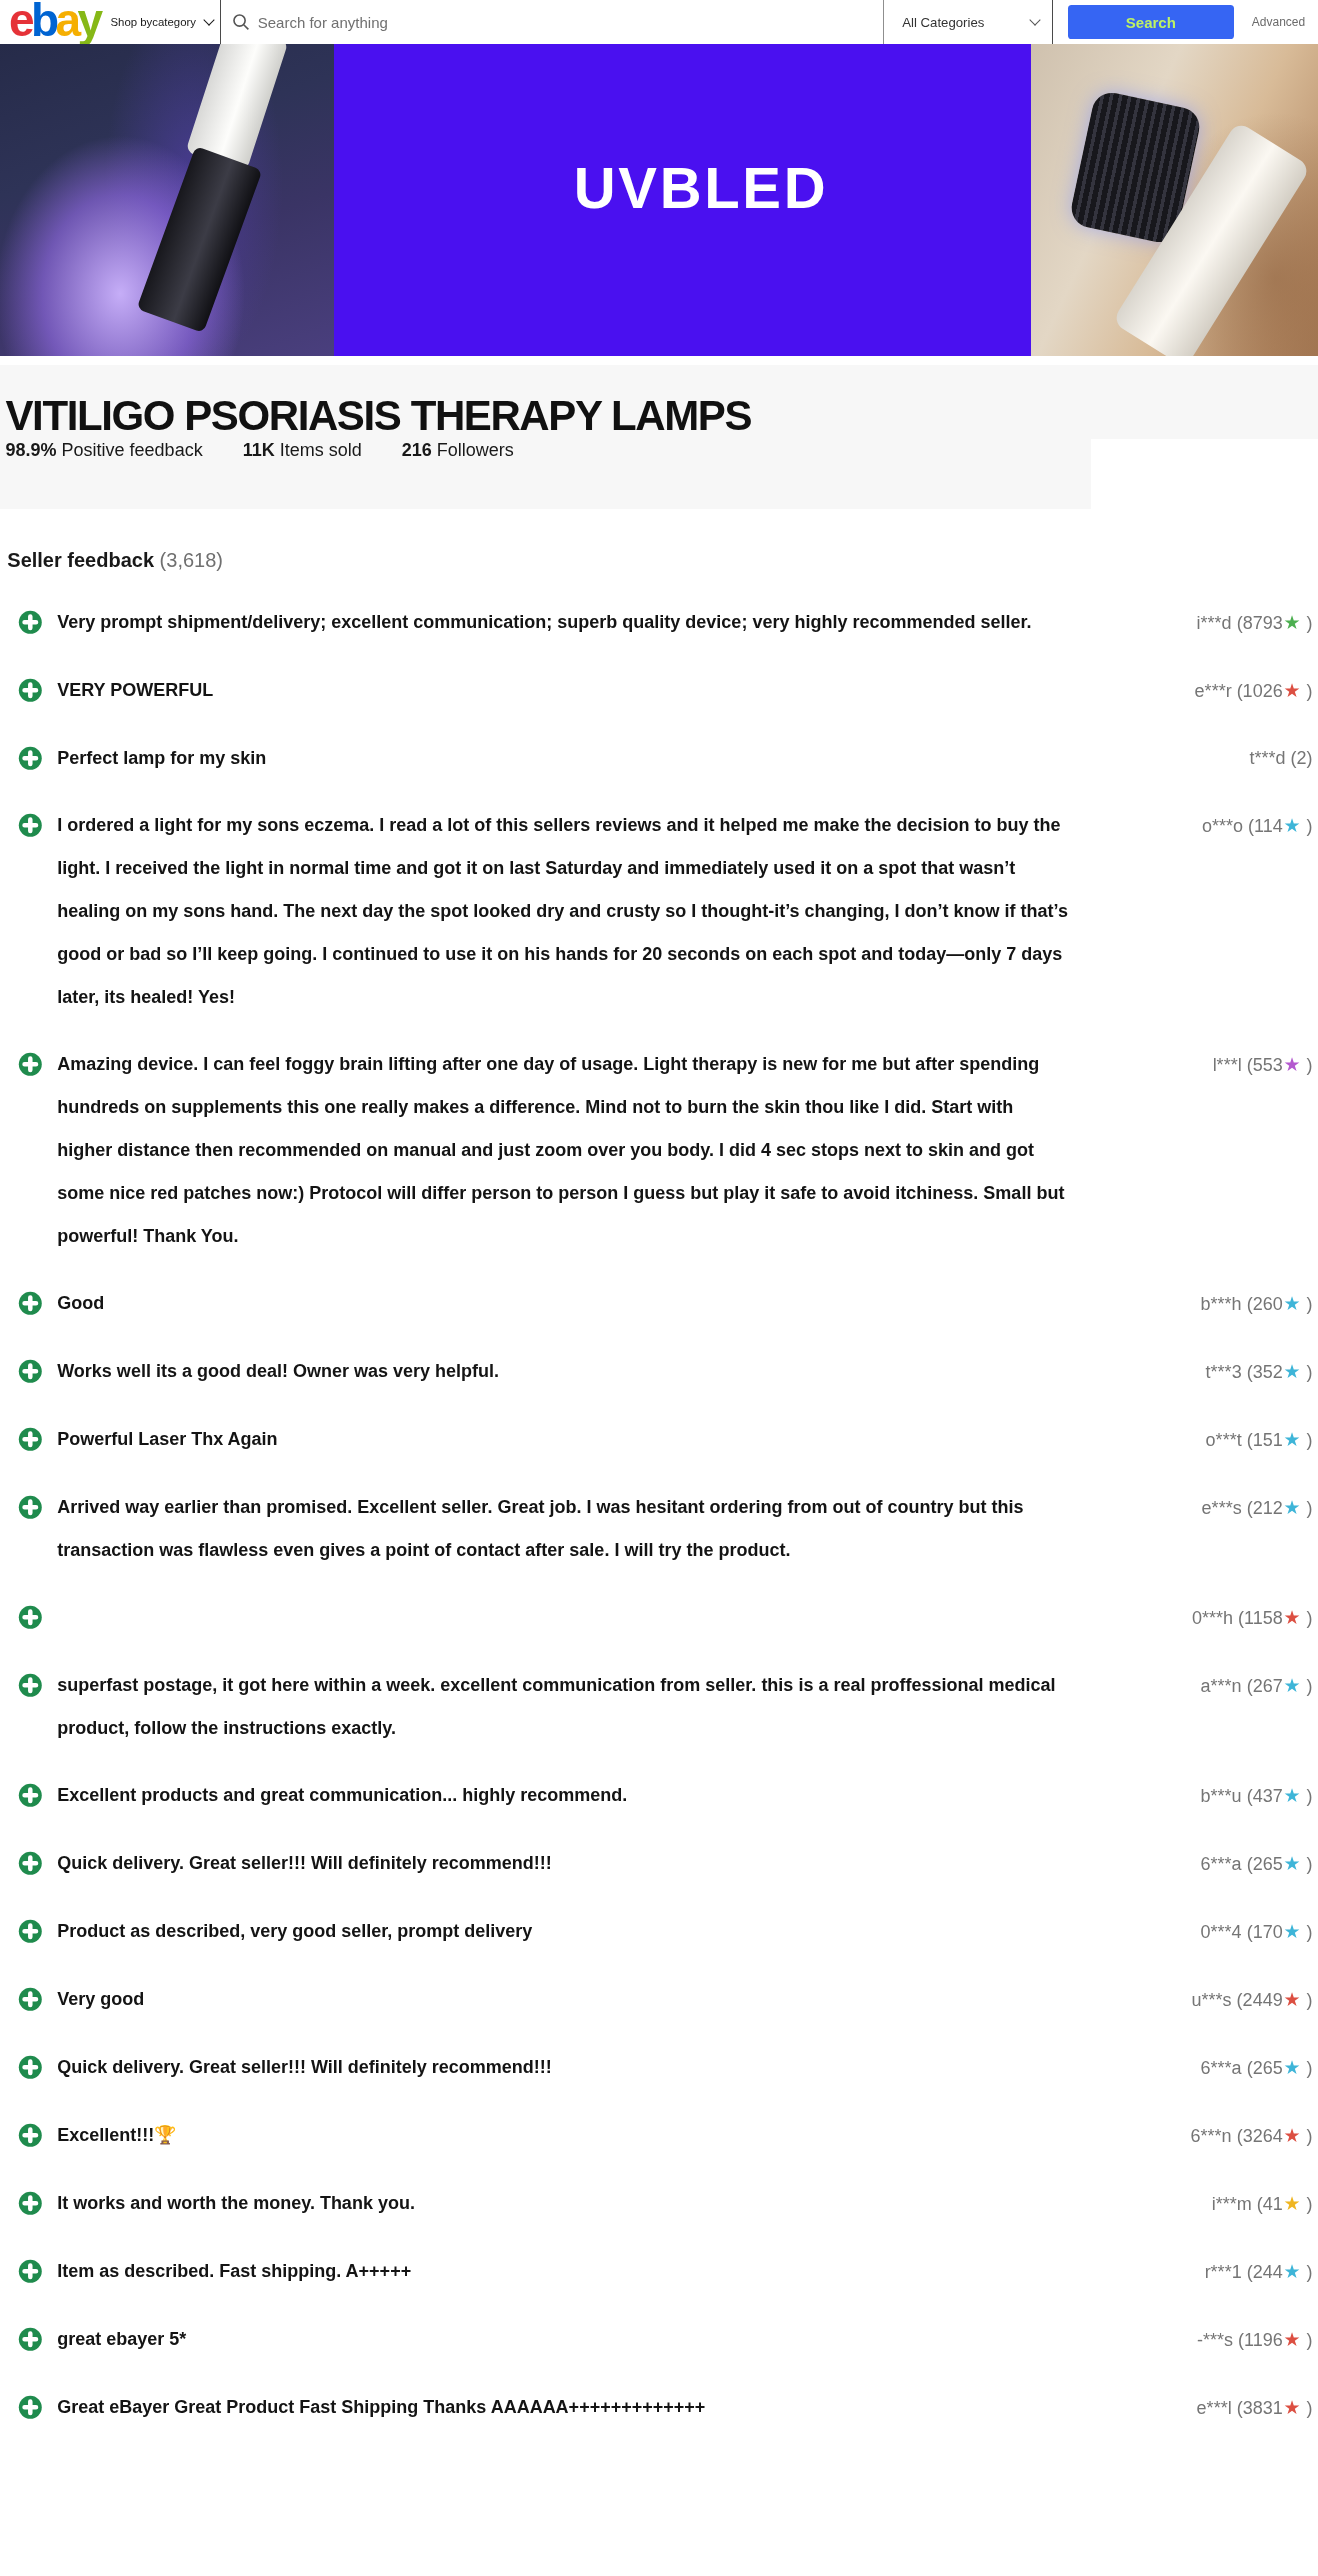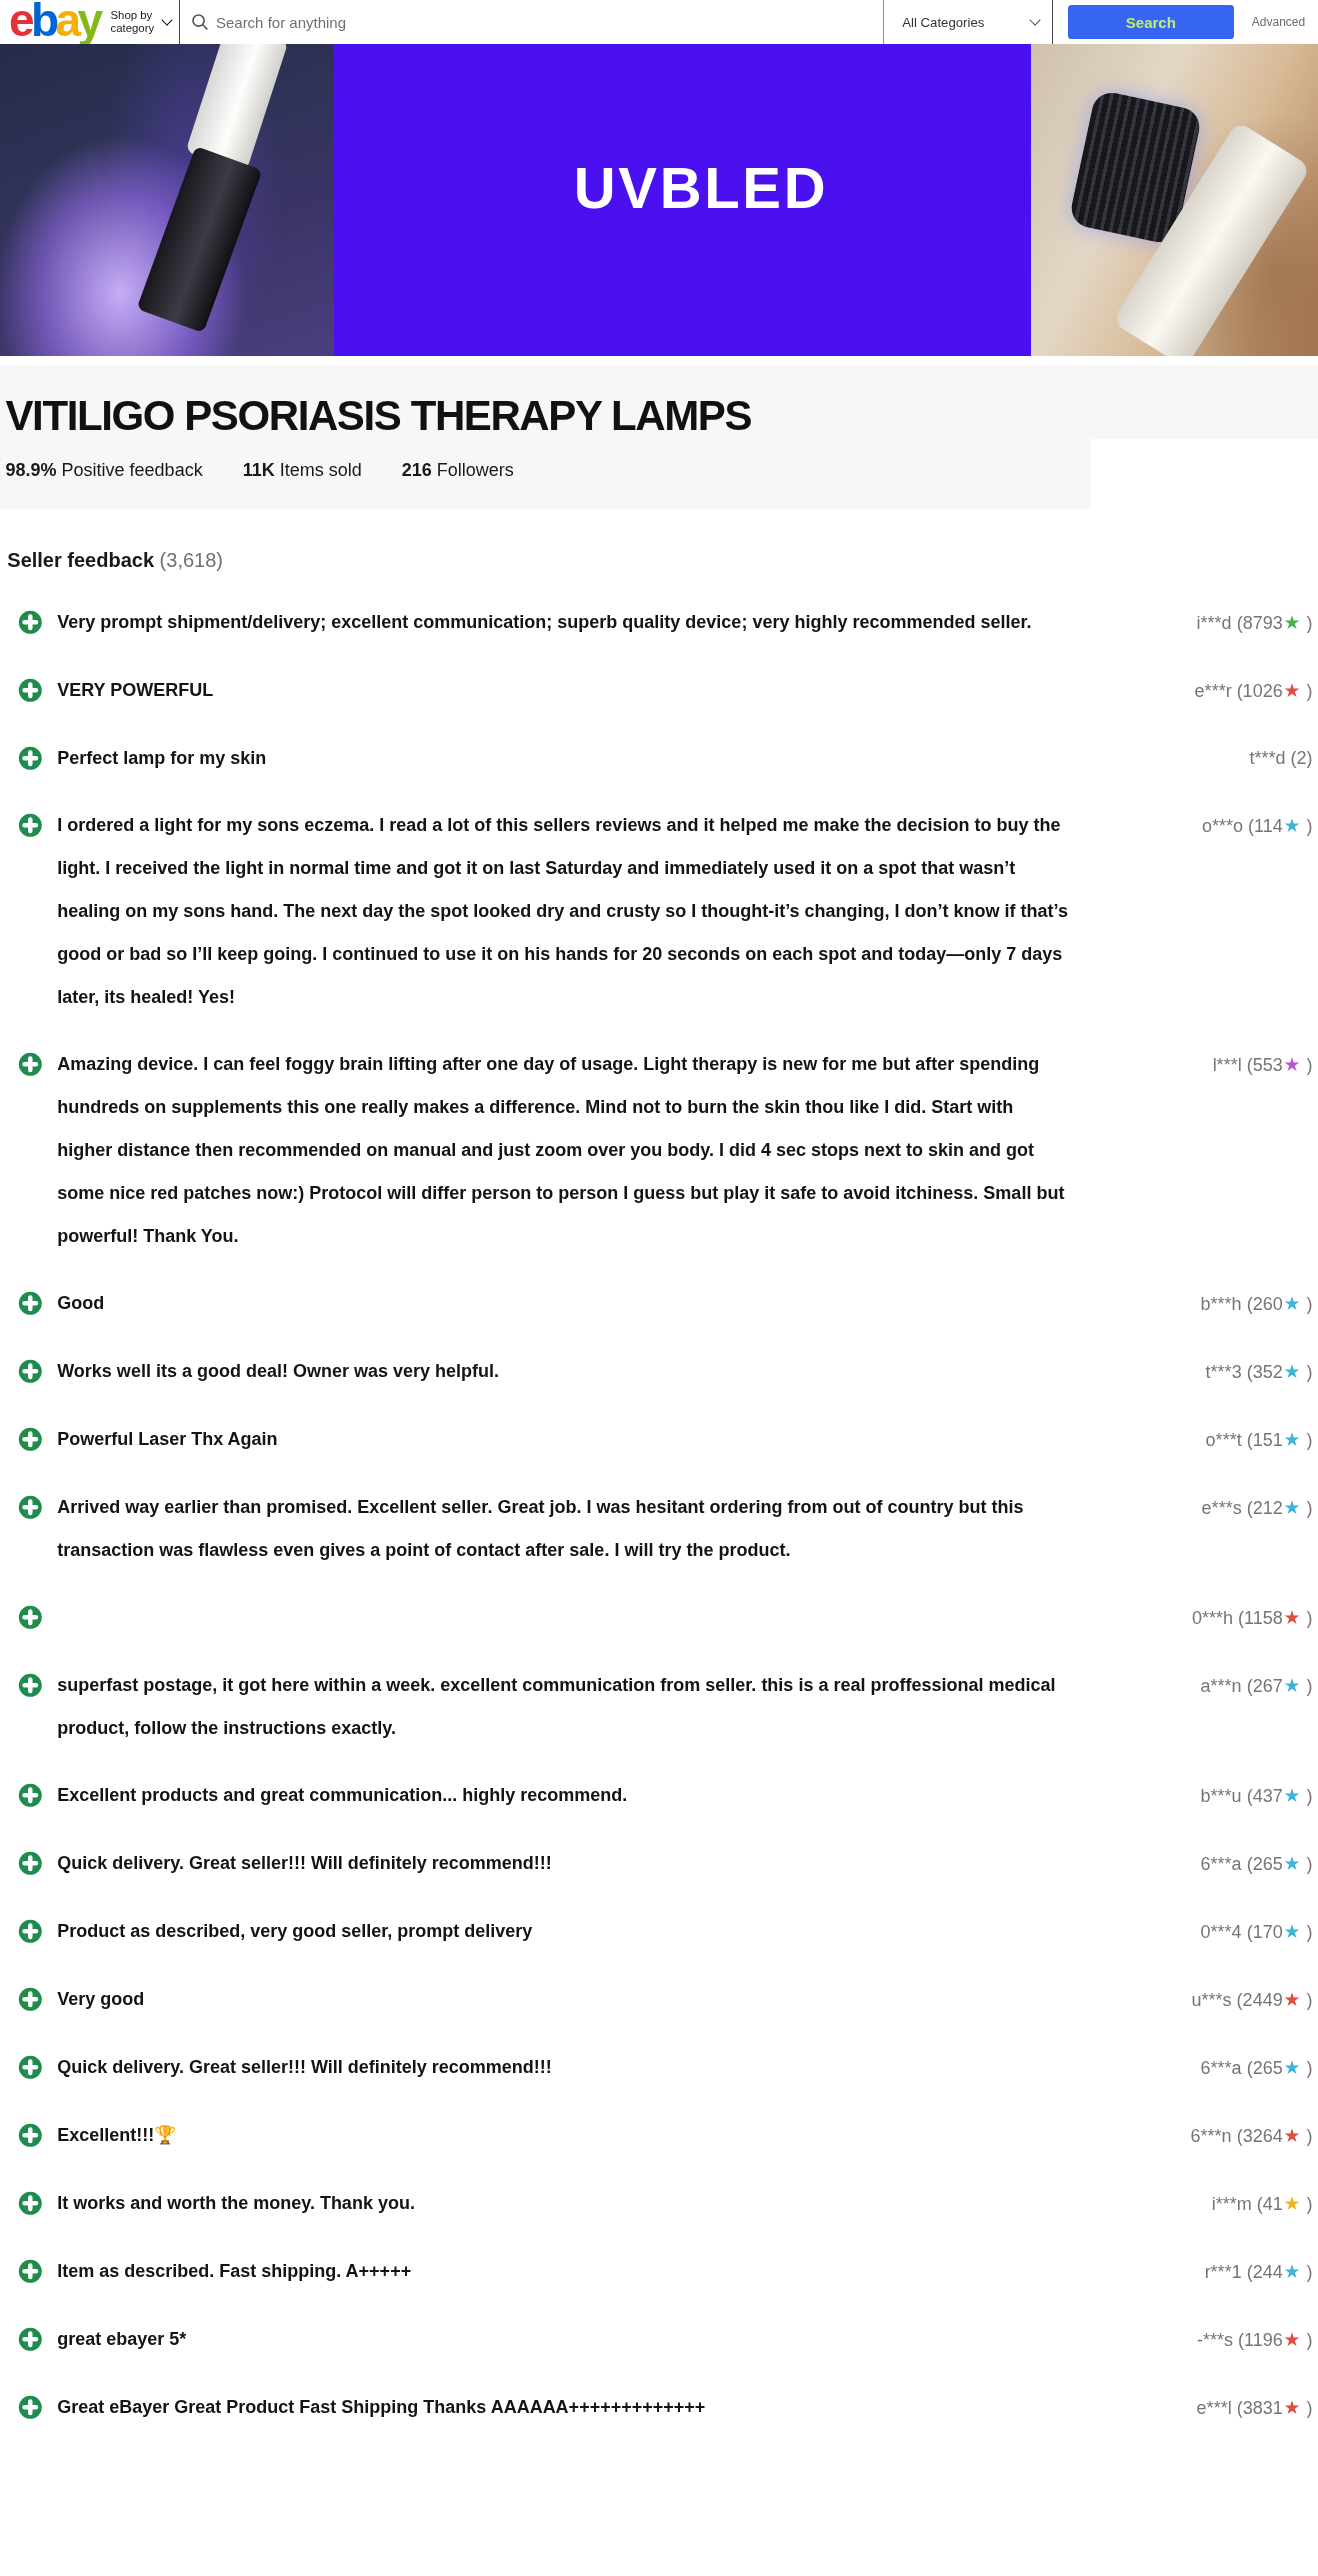--- a/index.html
+++ b/index.html
@@ -30,21 +30,21 @@
     flex: 0 0 auto;
   }
   .logo span { display: inline-block; }
   .shopby {
     display: flex;
     align-items: center;
     margin: 0 9px 0 11px;
     cursor: pointer;
     flex: 0 0 auto;
   }
-  .shopby .lines { display: flex; flex-direction: column; font-size: 11.4px; line-height: 12.8px; color: #191919; }
+  .shopby .lines { display: flex; flex-direction: row; font-size: 11.4px; line-height: 12.8px; color: #191919; }
   .chev {
     width: 8.2px; height: 8.2px;
     border-right: 1.5px solid #191919;
     border-bottom: 1.5px solid #191919;
     transform: rotate(45deg) translateY(-2.7px);
     margin-left: 7.3px;
     flex: 0 0 auto;
   }
   .searchbox {
     flex: 1 1 auto;
@@ -183,21 +183,20 @@
   }
   .store-title {
     font-size: 42px;
     font-weight: 700;
     letter-spacing: -1.4px;
     color: #111;
   }
   .stats {
     display: flex;
     gap: 40px;
-    margin-top: 20px;
     font-size: 18px;
   }
   .stat b { font-weight: 700; }
   .stat span { font-weight: 400; }
 
   
   .fb-heading {
     margin: 40px 0 29px 7.3px;
     font-size: 20px;
     font-weight: 700;

